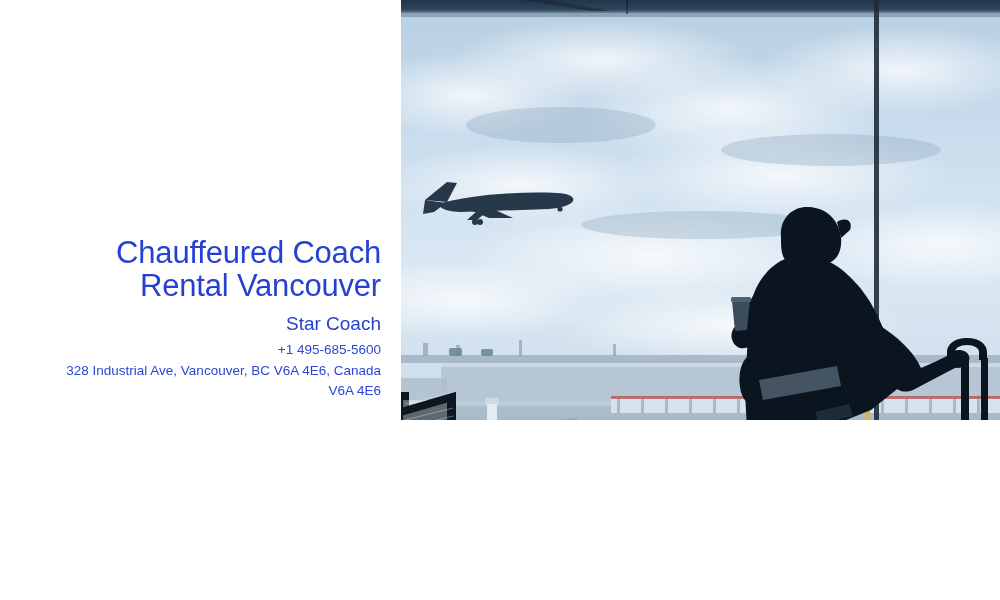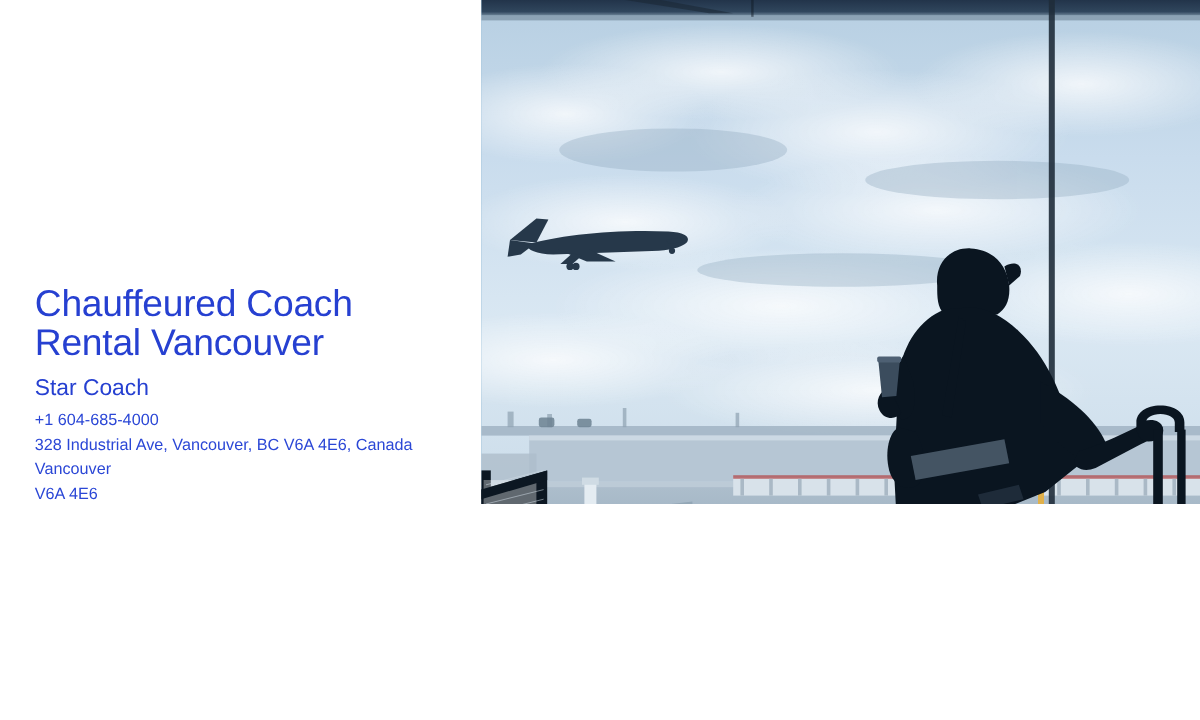--- a/index.html
+++ b/index.html
@@ -11,20 +11,21 @@
   body {
     font-family: "Liberation Sans", sans-serif;
     -webkit-font-smoothing: antialiased;
   }
   .page {
     position: relative;
     width: 1000px;
     height: 420px;
     overflow: hidden;
     background: #0369a1;
+    text-align: right;
   }
 
   
   .info-panel {
     position: absolute;
     left: 0;
     top: 0;
     width: 401px;
     height: 600px;
     background: #ffffff;
@@ -111,25 +112,24 @@
 <div class="page">
 
   <div class="info-panel">
     <div class="info-inner">
 
       <h1 class="page-title">Chauffeured Coach
 Rental Vancouver</h1>
 
       <h2 class="biz-name">Star Coach</h2>
 
-      <p class="biz-line">+1 604-685-4000</p>
+      <p class="biz-line">+1 495-685-5600</p>
 
       <p class="biz-line">328 Industrial Ave, Vancouver, BC V6A 4E6, Canada</p>
 
-      <p class="biz-line">Vancouver</p>
 
       <p class="biz-line">V6A 4E6</p>
 
 
       <div class="brand-logo">
         <span class="brand-word">STAR</span>
         <span class="brand-sub">COACH</span>
       </div>
 
     </div>

